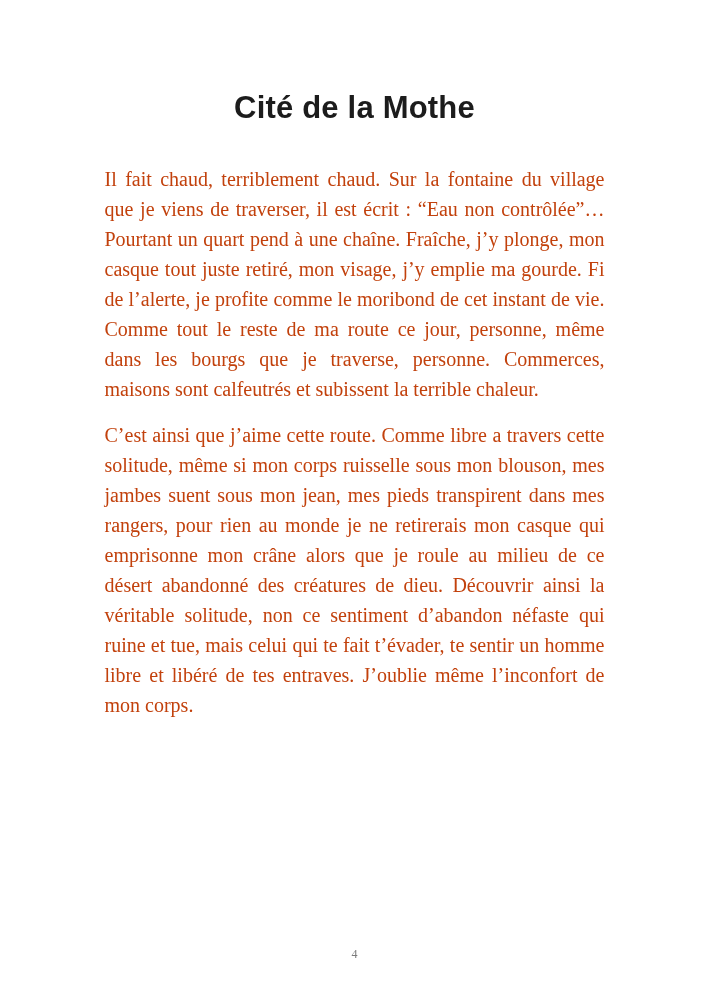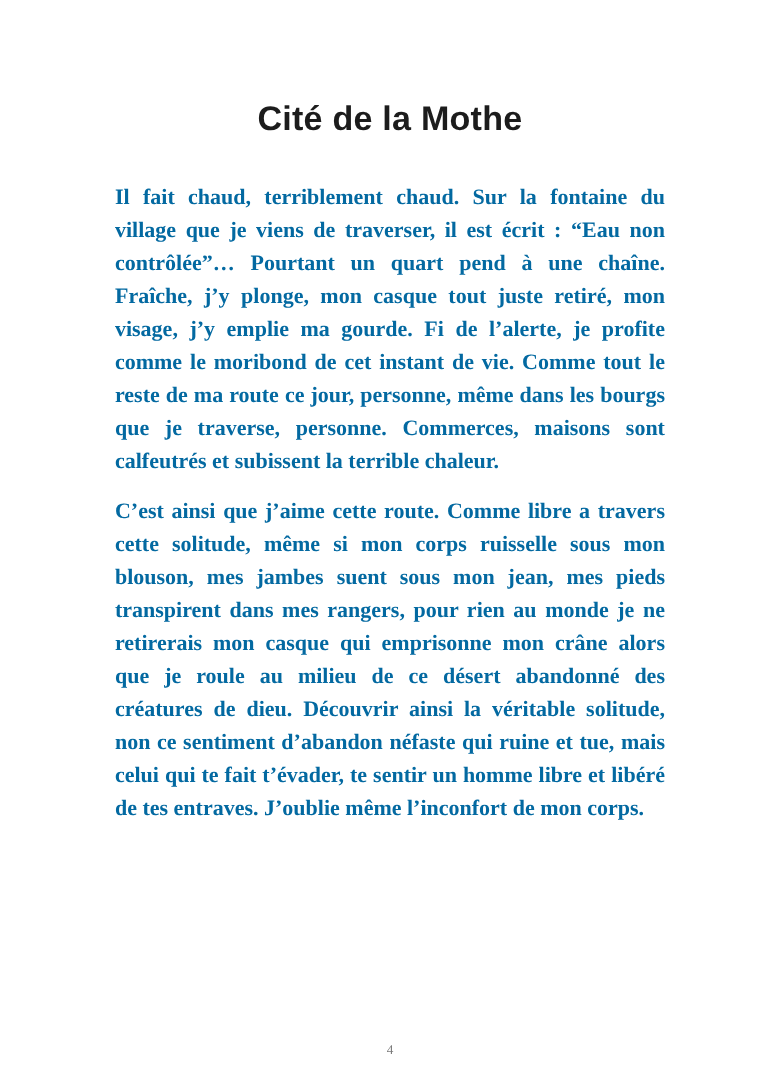--- a/index.html
+++ b/index.html
@@ -24,23 +24,22 @@
     font-size: 31px;
     letter-spacing: 0.2px;
     color: #1c1c1c;
   }
   .body-text {
     width: 500px;
     margin: 38px auto 0 auto;
     font-family: "Liberation Serif", "DejaVu Serif", serif;
     font-size: 20px;
     line-height: 30px;
-    color: #0369a1;
+    color: #c2410c;
     text-align: justify;
-    font-weight: bold;
   }
   .body-text p {
     margin: 0 0 16px 0;
   }
   .page-number {
     position: absolute;
     bottom: 36px;
     left: 0;
     width: 100%;
     text-align: center;

